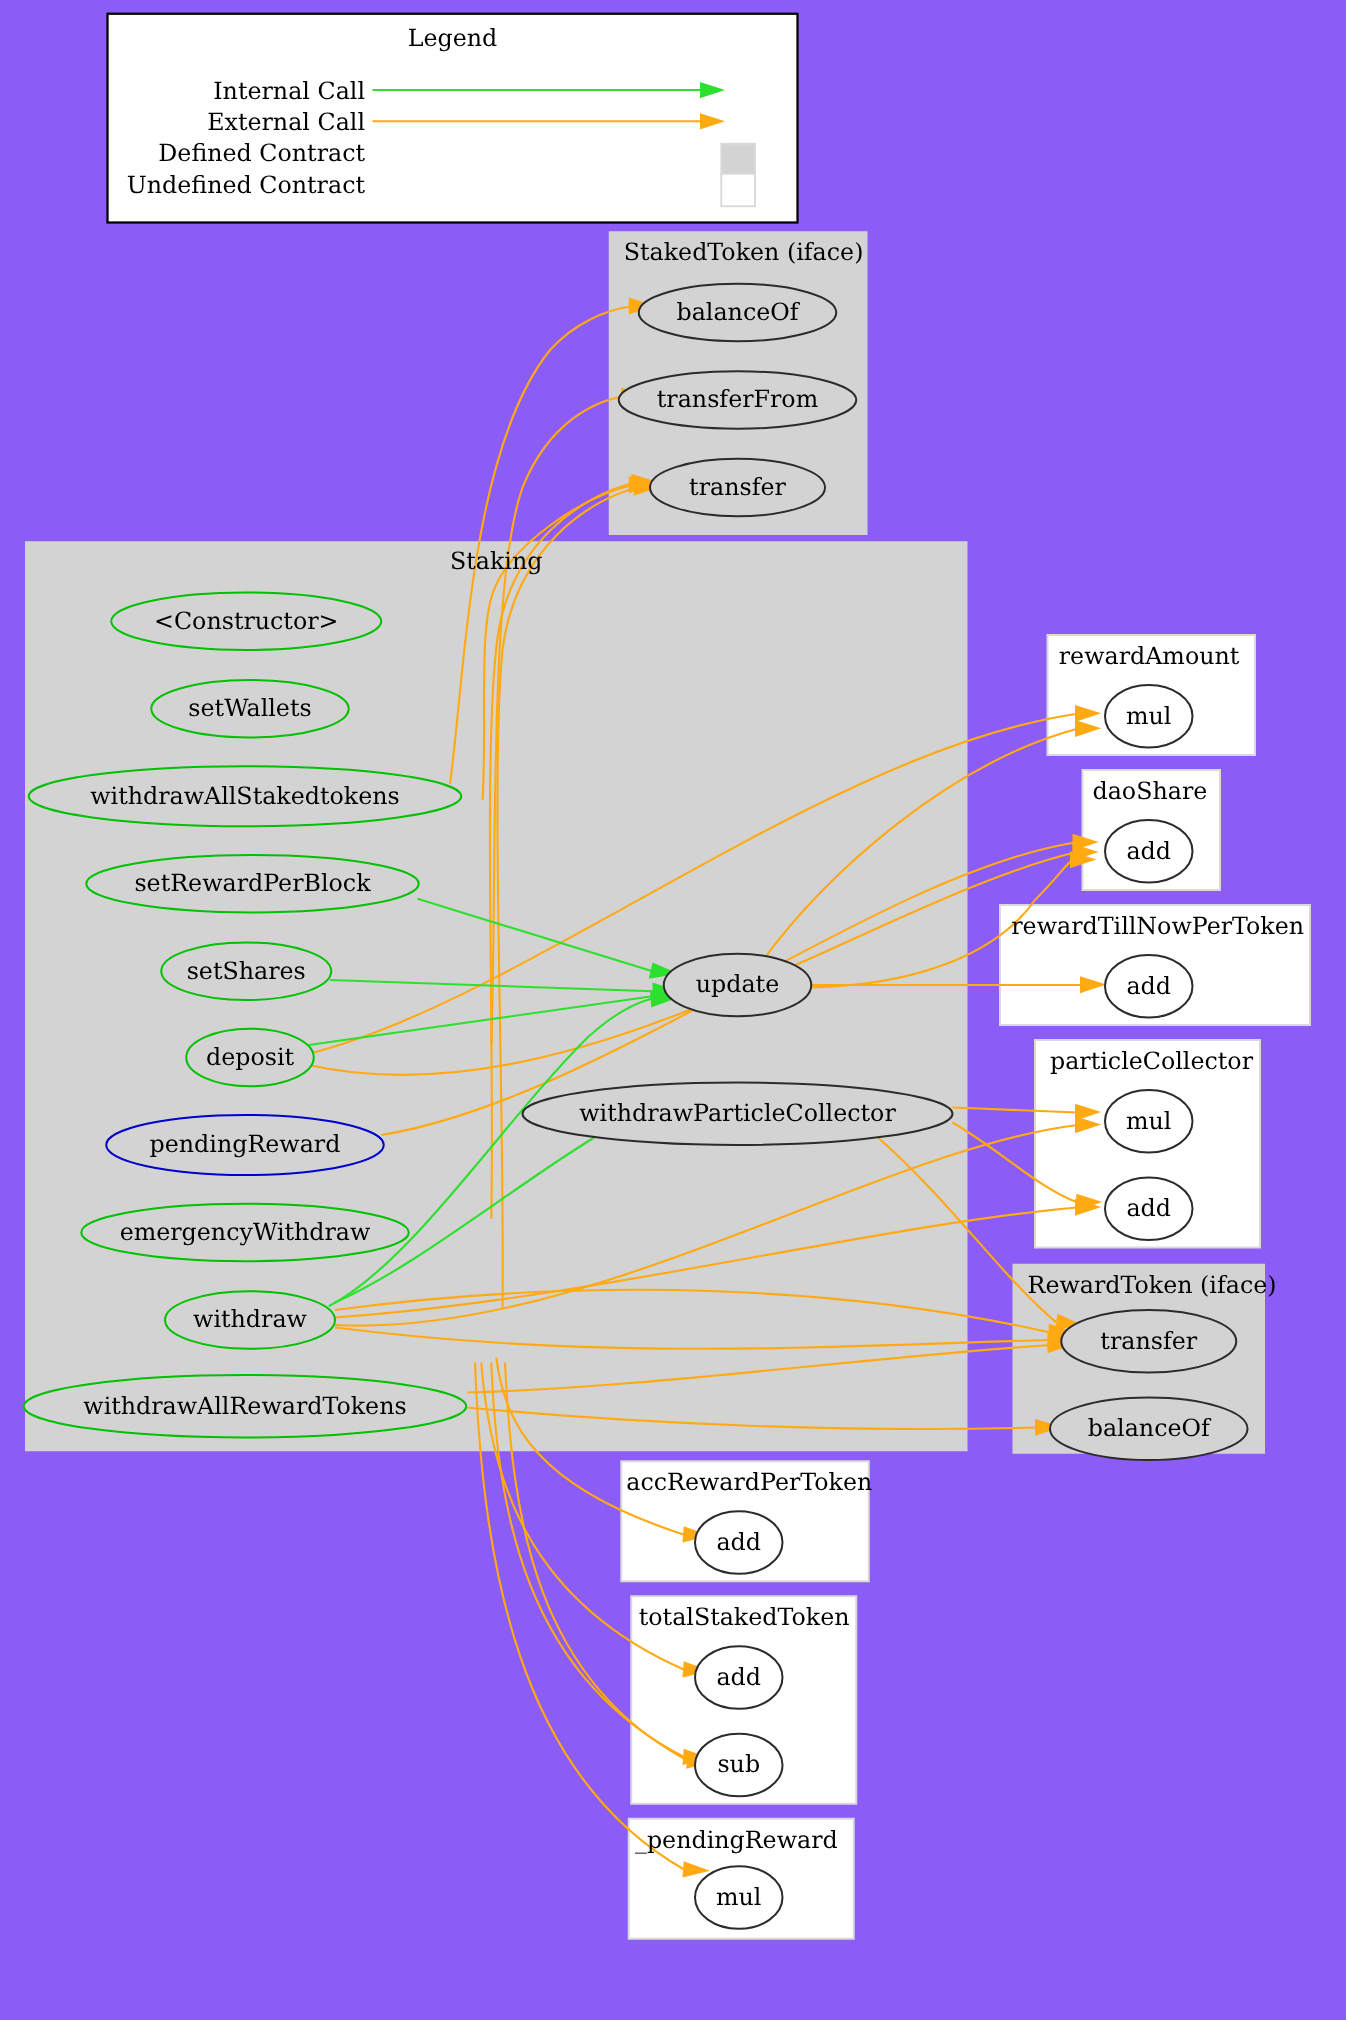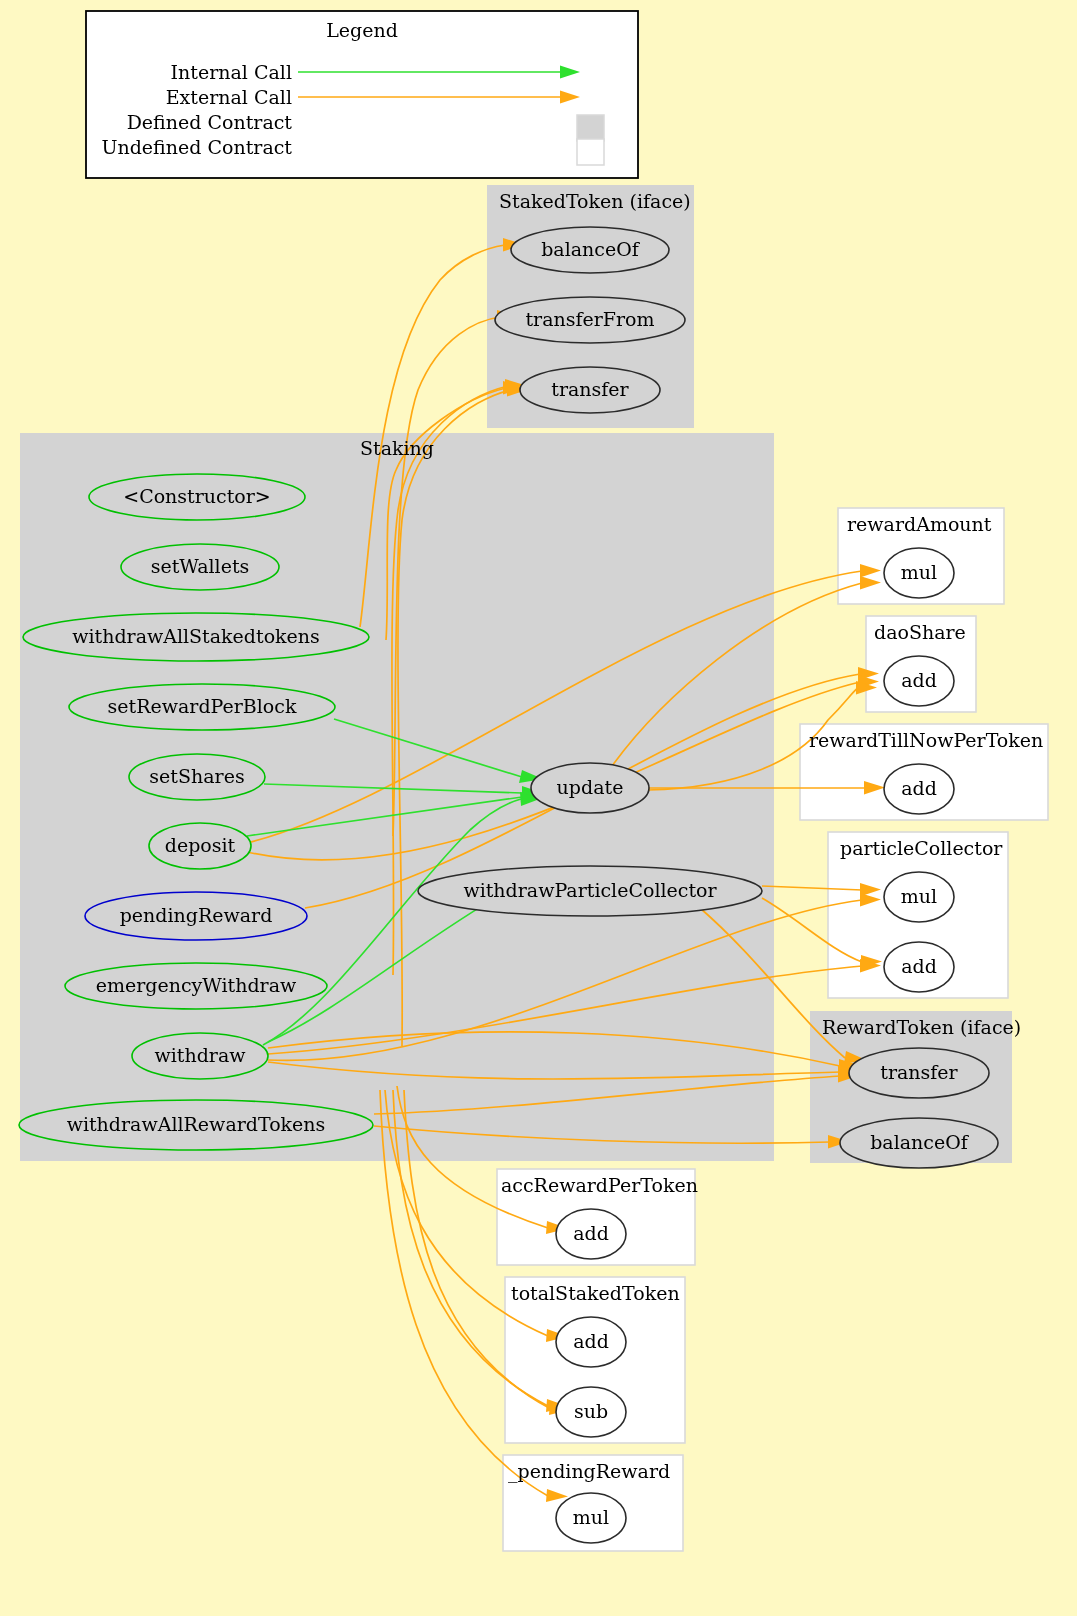--- a/index.html
+++ b/index.html
@@ -1,17 +1,17 @@
 <!DOCTYPE html>
 <html><head>
 <meta charset="utf-8">
 <style>
   html,body{margin:0;padding:0;background:#ffffff;}
   body{font-family:"DejaVu Serif","Liberation Serif",serif;}
-  #stage{position:relative;width:1077px;height:1616px;background:#fef9c3;overflow:hidden;}
+  #stage{position:relative;width:1077px;height:1616px;background:#8b5cf6;overflow:hidden;}
   svg{display:block;}
   text{font-family:"DejaVu Serif","Liberation Serif",serif;fill:#000;}
   .clbl{font-size:19px;}
   .nlbl{font-size:19px;text-anchor:middle;dominant-baseline:middle;}
   .leglbl{font-size:19px;text-anchor:end;}
   .legtitle{font-size:19px;text-anchor:middle;}
   .node-green{fill:#d3d3d3;stroke:#00c000;stroke-width:1.6;}
   .node-blue{fill:#d3d3d3;stroke:#0000cd;stroke-width:1.6;}
   .node-black-gray{fill:#d3d3d3;stroke:#2b2b2b;stroke-width:1.6;}
   .node-black-white{fill:#ffffff;stroke:#2b2b2b;stroke-width:1.6;}

